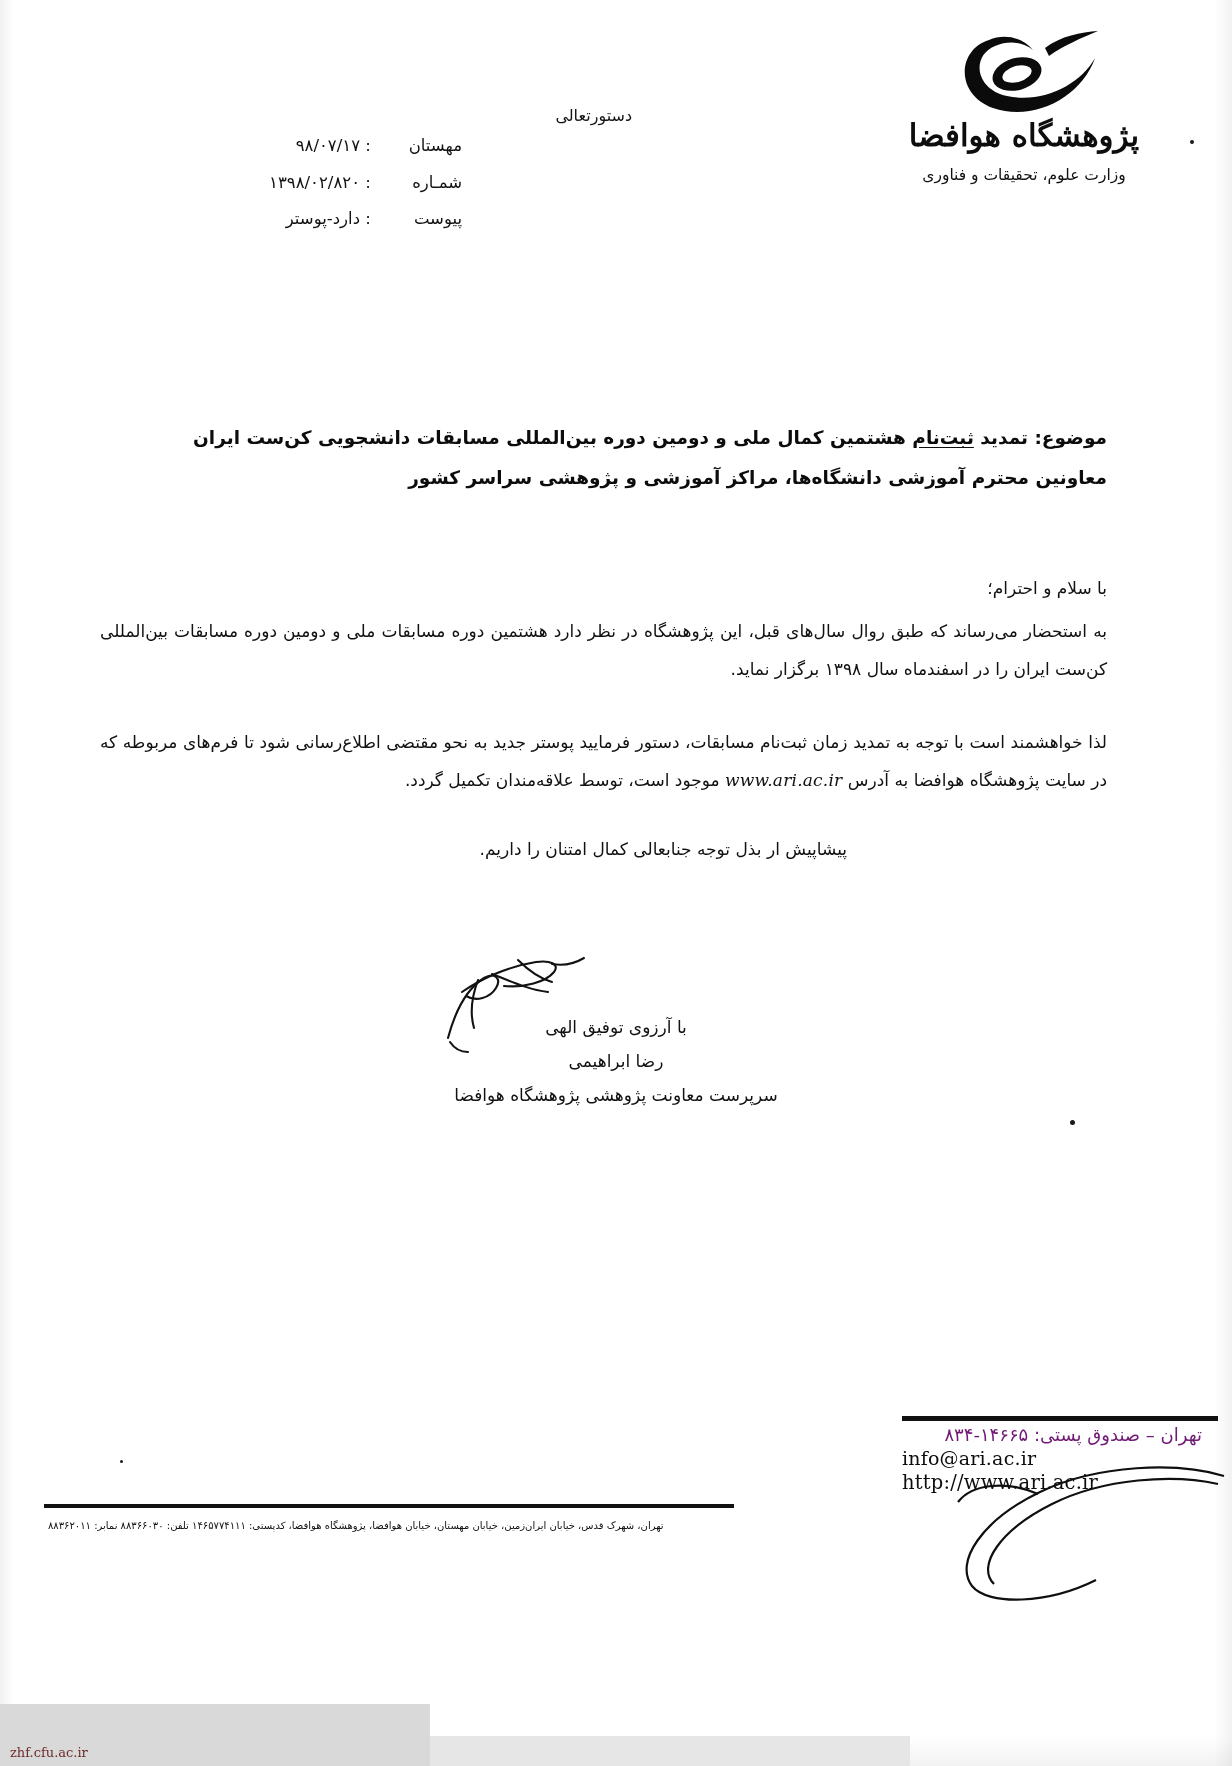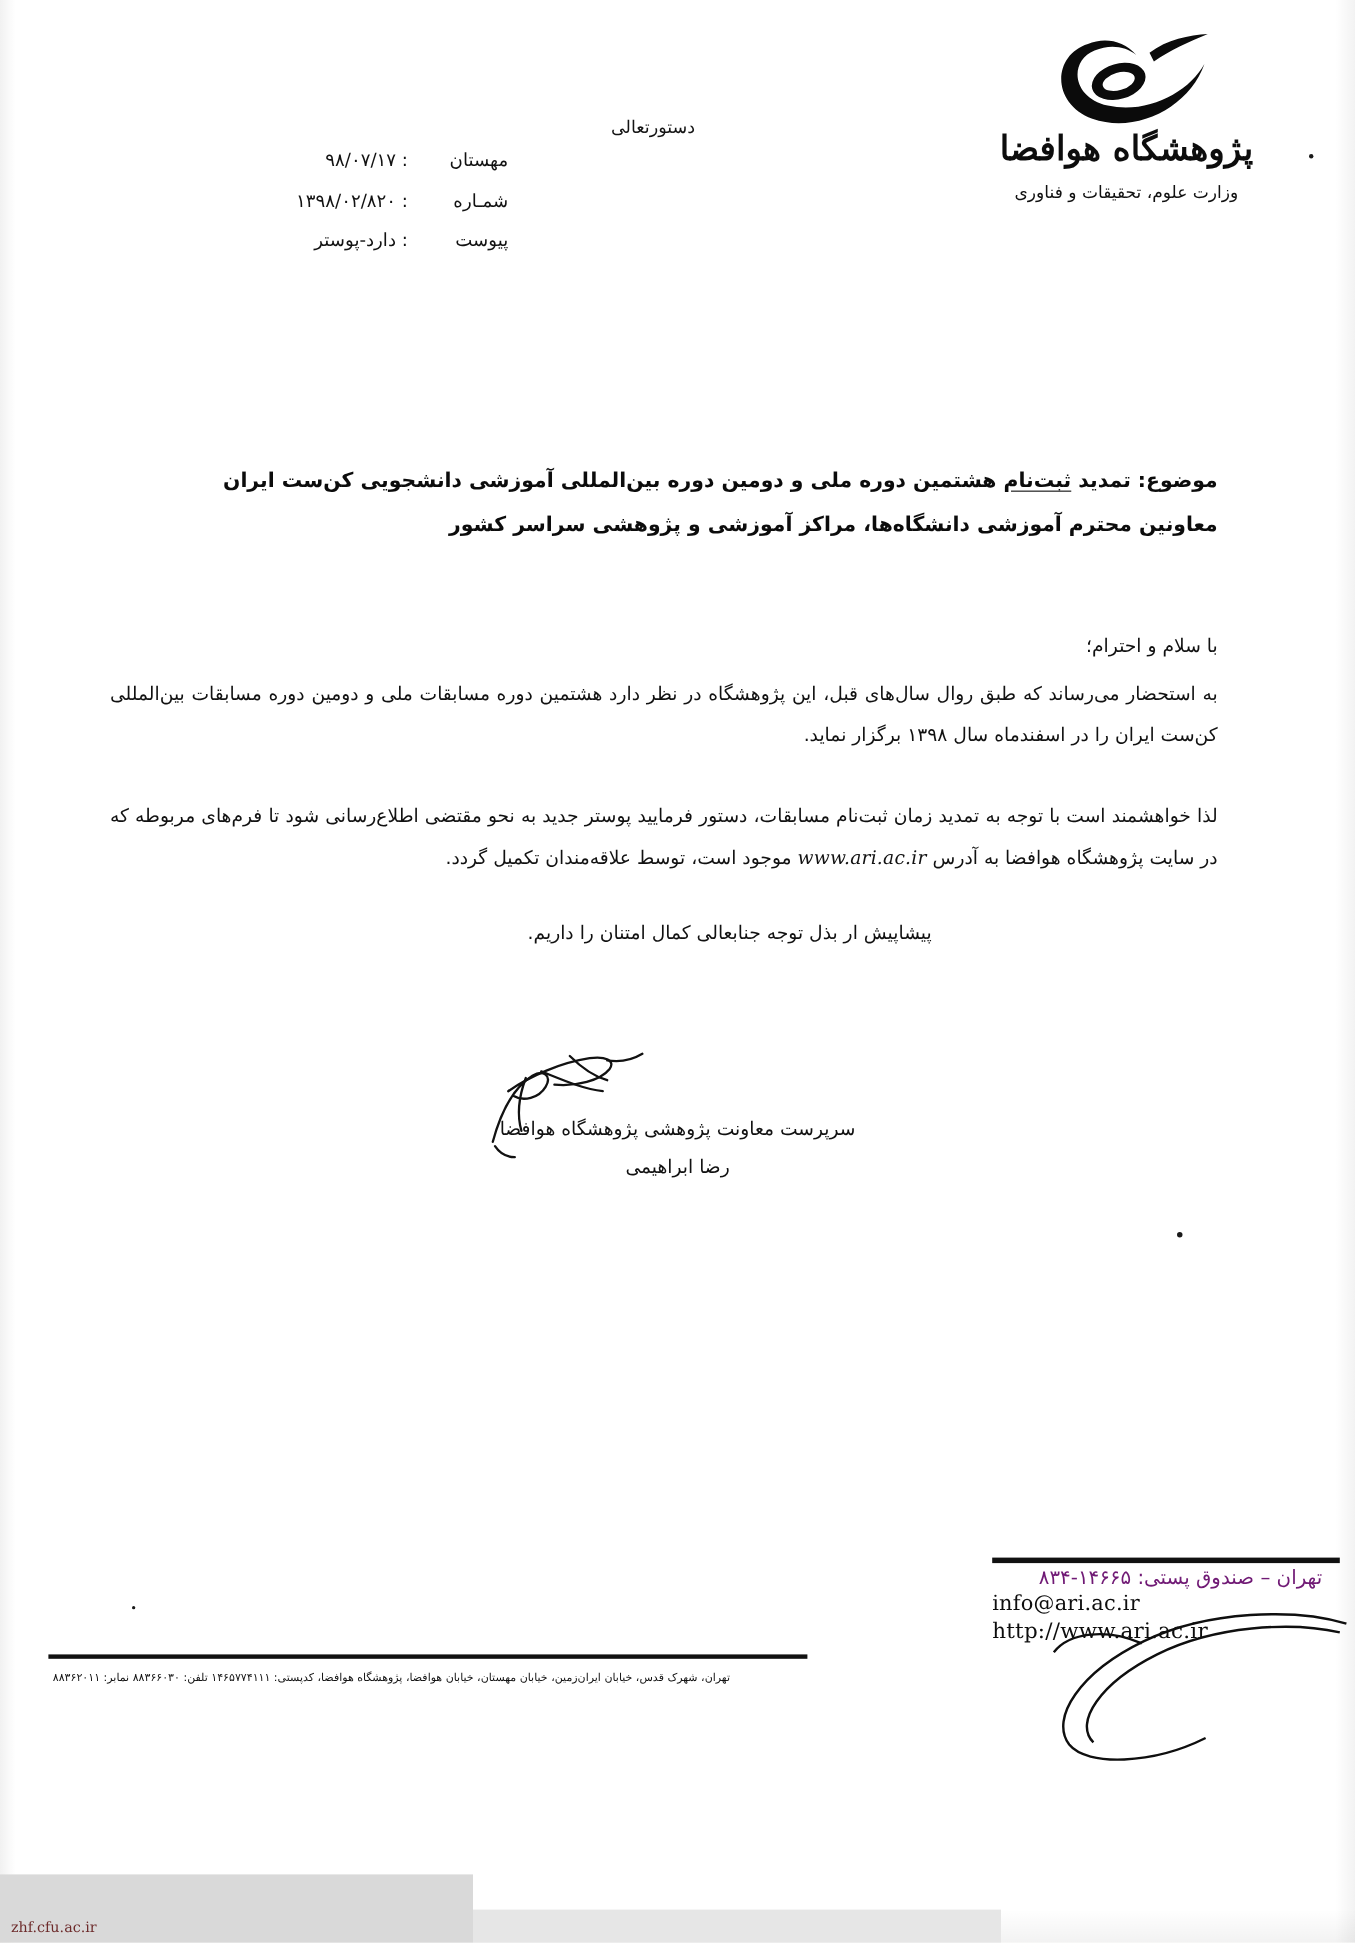--- a/index.html
+++ b/index.html
@@ -337,21 +337,21 @@
     <div class="meta-row">
       <span class="meta-label">پیوست</span>
       <span class="meta-colon">:</span>
       <span class="meta-value">دارد-پوستر</span>
     </div>
   </div>
 
   <div class="body-wrap">
 
     <div class="subject-line">
-      <span>موضوع: تمدید </span><span class="u">ثبت‌نام</span><span> هشتمین دوره ملی و دومین دوره بین‌المللی آموزشی دانشجویی کن‌ست ایران</span>
+      <span>موضوع: تمدید </span><span class="u">ثبت‌نام</span><span> هشتمین کمال ملی و دومین دوره بین‌المللی مسابقات دانشجویی کن‌ست ایران</span>
     </div>
 
     <div class="addressee">معاونین محترم آموزشی دانشگاه‌ها، مراکز آموزشی و پژوهشی سراسر کشور</div>
 
     <div class="salutation">با سلام و احترام؛</div>
 
     <p class="para">به استحضار می‌رساند که طبق روال سال‌های قبل، این پژوهشگاه در نظر دارد هشتمین دوره مسابقات ملی و دومین دوره مسابقات بین‌المللی کن‌ست ایران را در اسفندماه سال ۱۳۹۸ برگزار نماید.</p>
 
     <p class="para second">
       <span>لذا خواهشمند است با توجه به تمدید زمان ثبت‌نام مسابقات، دستور فرمایید پوستر جدید به نحو مقتضی اطلاع‌رسانی شود تا فرم‌های مربوطه که در سایت پژوهشگاه هوافضا به آدرس </span><span class="url-inline">www.ari.ac.ir</span><span> موجود است، توسط علاقه‌مندان تکمیل گردد.</span>
@@ -367,22 +367,23 @@
         <path d="M16 86 C24 56 36 36 52 26 C62 20 70 26 64 36 C58 46 44 50 34 44"></path>
         <path d="M30 40 C50 26 78 14 104 10 C118 8 128 12 122 20 C114 30 92 36 72 34"></path>
         <path d="M60 22 C80 30 98 38 116 40"></path>
         <path d="M86 8 C96 18 106 26 120 30"></path>
         <path d="M120 12 C132 14 142 12 152 6"></path>
         <path d="M18 90 C22 96 28 100 36 100"></path>
         <path d="M46 28 C40 44 38 62 42 76"></path>
       </svg>
     </div>
 
+    <div class="sig-line closing">با آرزوی توفیق الهی</div>
+    <div class="sig-line name">رضا ابراهیمی</div>
     <div class="sig-line role">سرپرست معاونت پژوهشی پژوهشگاه هوافضا</div>
-    <div class="sig-line name">رضا ابراهیمی</div>
   </div>
 
   <div class="footer">
 
     <div class="footer-rule-top"></div>
 
     <div class="footer-left-contacts">
       <div class="footer-po">تهران – صندوق پستی: ۱۴۶۶۵-۸۳۴</div>
       <div class="footer-email">info@ari.ac.ir</div>
       <div class="footer-web">http://www.ari.ac.ir</div>

